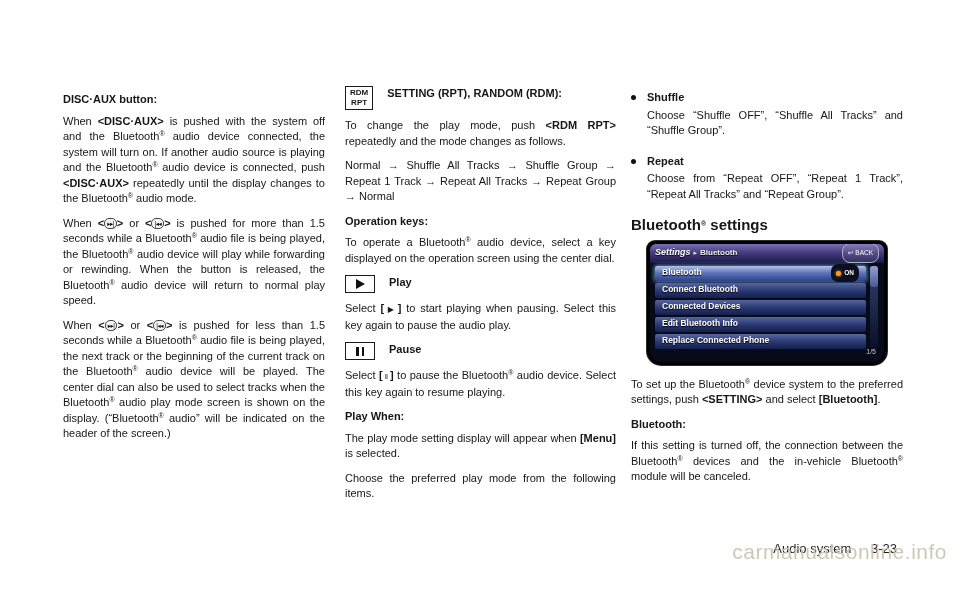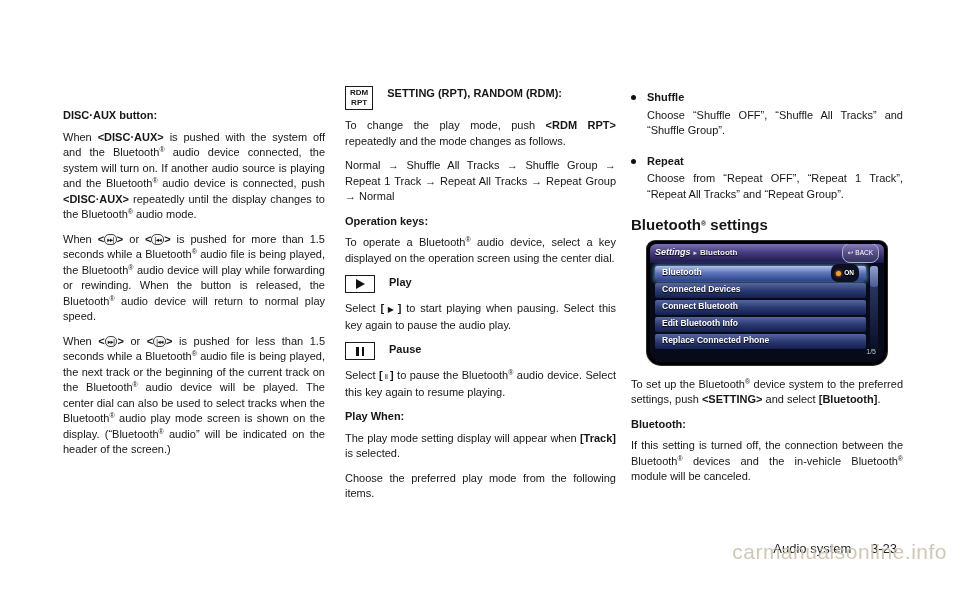--- a/index.html
+++ b/index.html
@@ -1,21 +1,21 @@
 <!DOCTYPE html>
 <html><head>
 <meta charset="utf-8">
 <style>
   * { margin:0; padding:0; box-sizing:border-box; }
   html,body { background:#fff; }
   body { font-family:"Liberation Sans","DejaVu Sans",sans-serif; }
   .page { position:relative; width:960px; height:599px; background:#ffffff; overflow:hidden; color:#161616; }
 
   .col { position:absolute; font-size:11px; line-height:15.5px; text-align:justify; }
-  .col1 { left:63px;  top:106px; width:262px; }
+  .col1 { left:63px;  top:90px; width:262px; }
   .col2 { left:345px; top:86px; width:271px; }
   .col3 { left:631px; top:90px; width:272px; }
 
   .h { font-weight:bold; }
   h3.h { font-size:11px; text-align:left; margin:2px 0 6px; }
   .mt { margin-top:4px; }
   .para { margin-bottom:9px; }
   .b { font-weight:bold; }
   sup.reg { font-size:7px; line-height:0; vertical-align:4px; }
 
@@ -105,21 +105,21 @@
     <div class="icon-heading keyrow">
       <span class="kbox">
           <span class="pbar"></span>
           <span class="pbar"></span>
         </span>
       <span class="h">Pause</span>
     </div>
     <p class="para rich"><span>Select </span><span class="b">[</span><span class="glyph">‖</span><span class="b">]</span><span> to pause the Bluetooth<sup class="reg">®</sup> audio device. Select this key again to resume playing.</span></p>
 
     <h3 class="h mt">Play When:</h3>
-    <p class="para rich"><span>The play mode setting display will appear when </span><span class="b">[Track]</span><span> is selected.</span></p>
+    <p class="para rich"><span>The play mode setting display will appear when </span><span class="b">[Menu]</span><span> is selected.</span></p>
     <p class="para rich"><span>Choose the preferred play mode from the following items.</span></p>
   </section>
 
   <section class="col col3">
     <div class="bullet">
       <span class="bdot"></span>
       <div class="bbody">
         <div class="h">Shuffle</div>
         <p class="para rich"><span>Choose “Shuffle OFF”, “Shuffle All Tracks” and “Shuffle Group”.</span></p>
       </div>
@@ -147,24 +147,24 @@
         </div>
         <div class="scr-rows">
           <div class="scr-row sel">
             <span>Bluetooth</span>
             <span class="on-pill">
               <span class="on-dot"></span>
               <span>ON</span>
             </span>
           </div>
           <div class="scr-row">
-            <span>Connected Devices</span>
+            <span>Connect Bluetooth</span>
           </div>
           <div class="scr-row">
-            <span>Connect Bluetooth</span>
+            <span>Connected Devices</span>
           </div>
           <div class="scr-row">
             <span>Edit Bluetooth Info</span>
           </div>
           <div class="scr-row">
             <span>Replace Connected Phone</span>
           </div>
         </div>
         <div class="scr-scroll">
             <div class="scr-thumb"></div>

